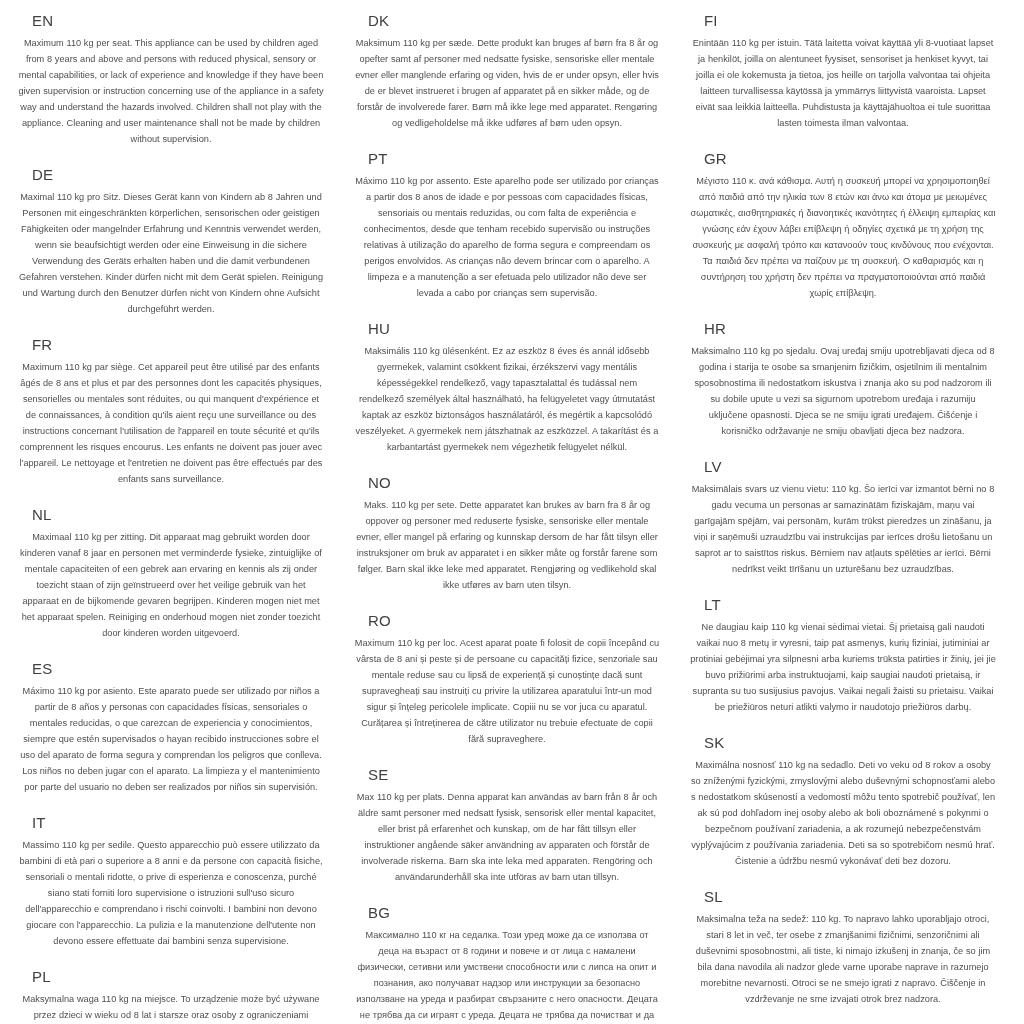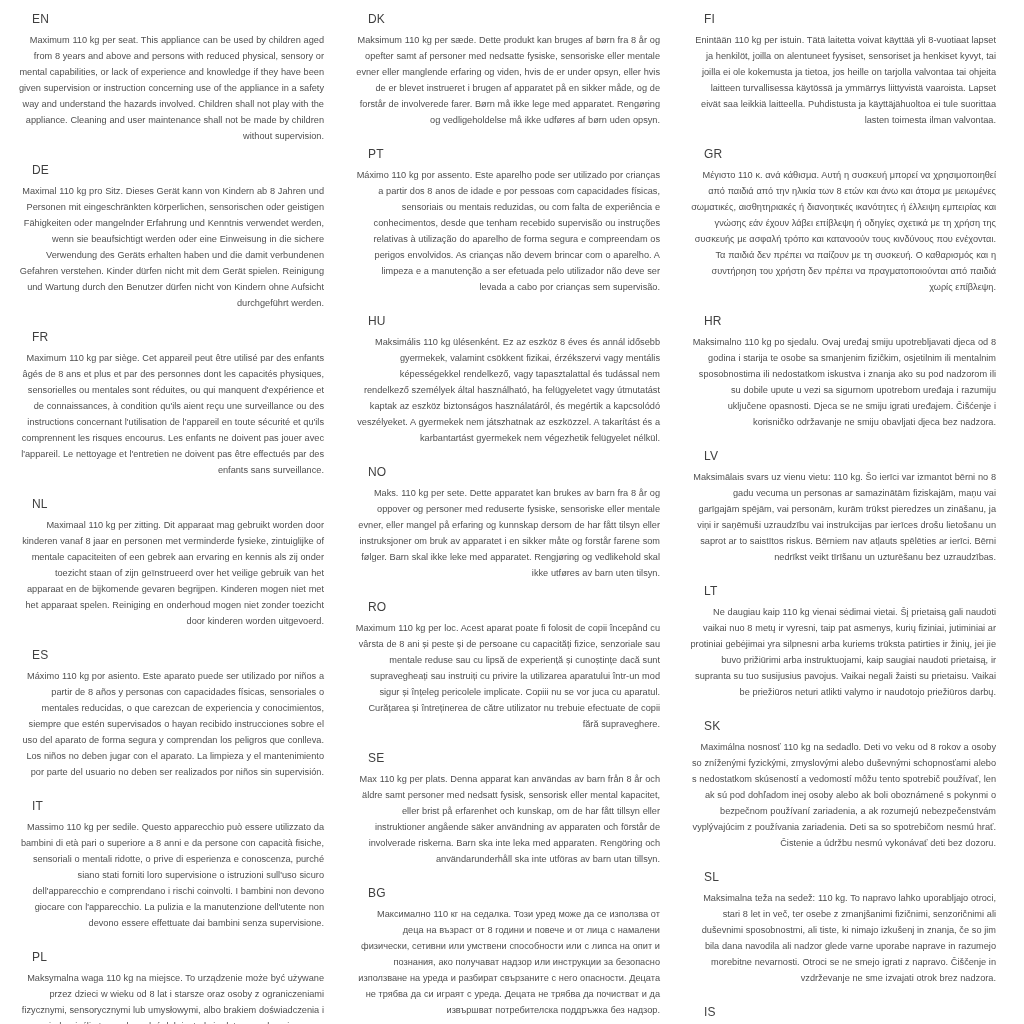--- a/index.html
+++ b/index.html
@@ -24,33 +24,33 @@
     overflow: hidden;
   }
   .col {
     flex: 0 0 306px;
     width: 306px;
   }
   .lang-section {
     margin: 0 0 19px 0;
   }
   .lang-code {
-    font-size: 12px;
+    font-size: 15px;
     color: #3f3f3f;
     letter-spacing: 0.2px;
     margin: 0 0 6px 0;
     font-weight: 400;
     padding-left: 14px;
   }
   .lang-text {
     margin: 0;
     font-size: 9.2px;
     line-height: 16px;
     color: #4f4f4f;
-    text-align: right;
+    text-align: center;
     word-spacing: 0.2px;
   }
 </style>
 </head>
 <body>
 
 <div class="page">
 
   <div class="col">
     <section class="lang-section">

